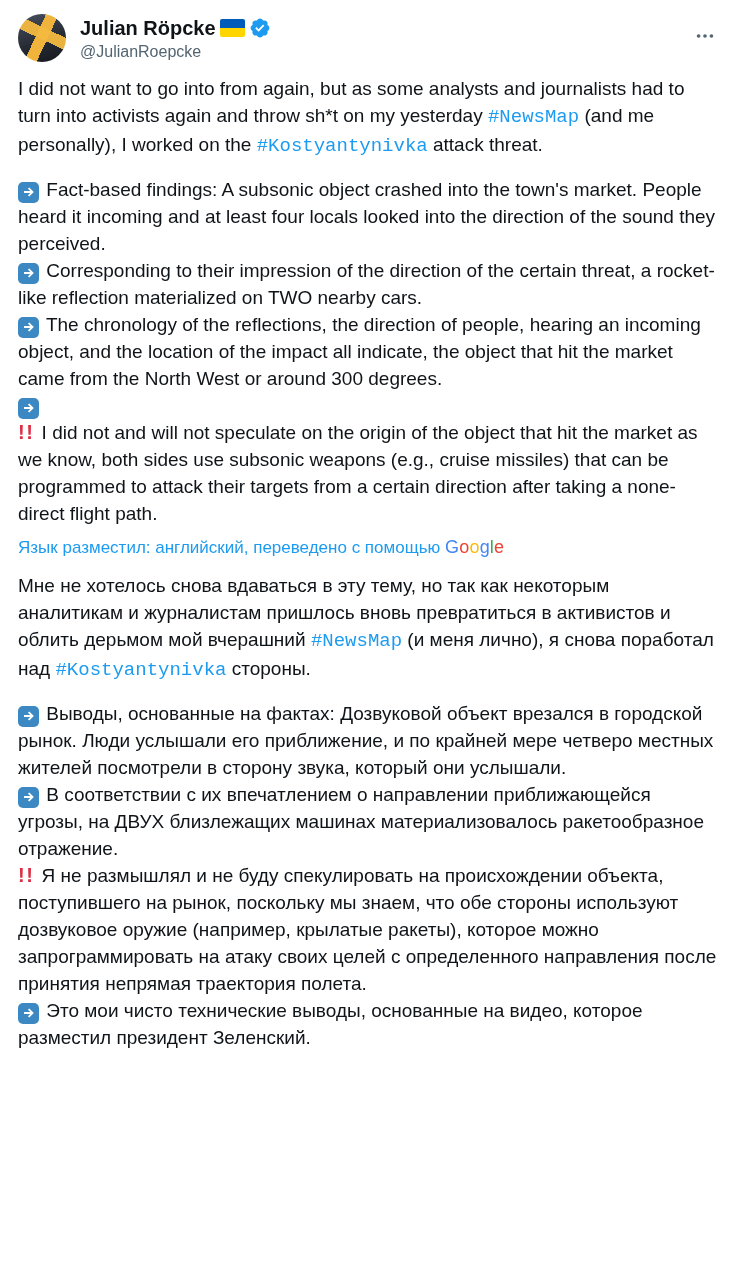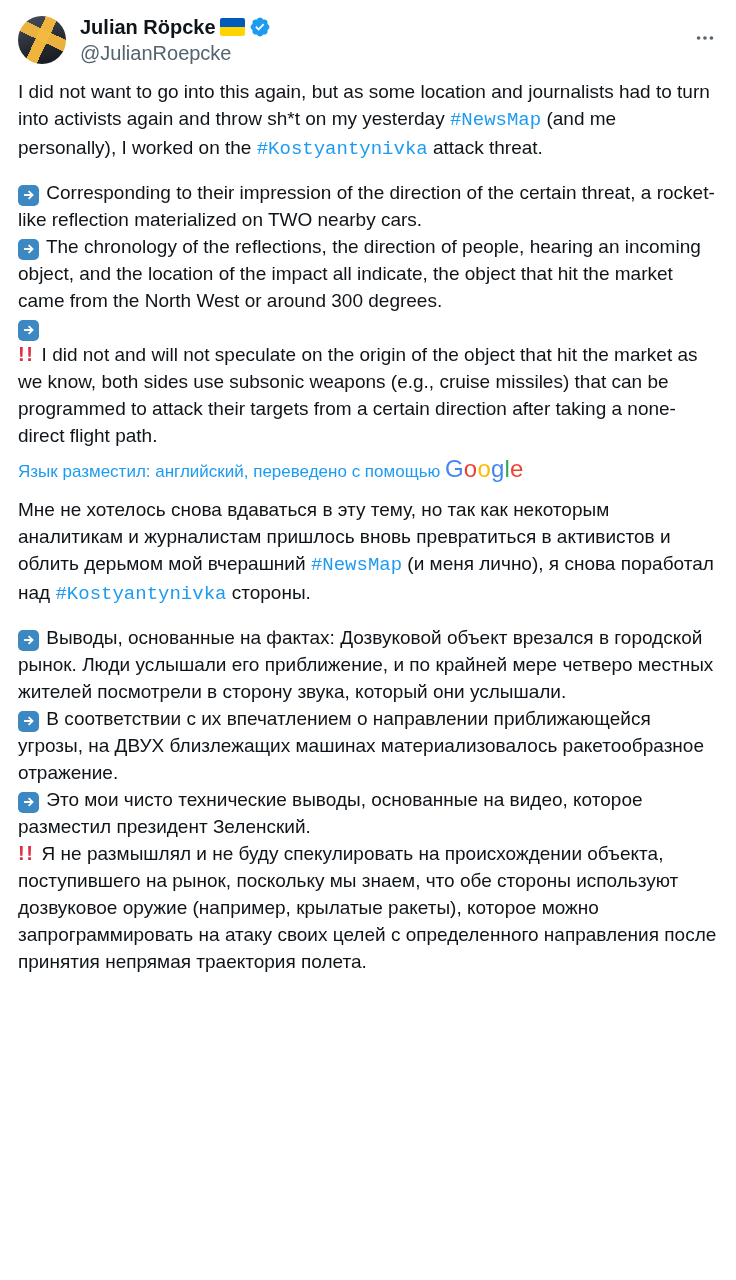--- a/index.html
+++ b/index.html
@@ -25,41 +25,41 @@
   }
   .id-block{margin-left:14px;padding-top:1px;}
   .name-row{display:flex;align-items:center;line-height:24px;}
   .name{font-size:20px;font-weight:700;color:var(--text);cursor:pointer;}
   .flag-ua{
     display:inline-block;width:25px;height:18px;margin-left:4px;border-radius:2px;
     background:linear-gradient(var(--flag-blue) 0 50%, var(--flag-yellow) 50% 100%);
   }
   .verified{display:inline-flex;margin-left:4px;}
   .verified svg{width:22px;height:22px;fill:var(--accent);}
-  .handle{font-size:20px;color:var(--secondary);margin-top:3px;cursor:pointer;}
+  .handle{font-size:16px;color:var(--secondary);margin-top:3px;cursor:pointer;}
   .more{margin-left:auto;padding:6px 2px;cursor:pointer;}
   .more svg{width:22px;height:22px;fill:var(--secondary);}
   .body{font-size:19px;line-height:27px;margin-top:13px;}
   .body p{margin:0;}
   .body p.blank{height:16px;}
   .hashtag{color:var(--accent);cursor:pointer;font-family:Liberation Mono, monospace;}
   .emoji-arrow{
     display:inline-flex;align-items:center;justify-content:center;
     width:21px;height:21px;border-radius:5px;background:var(--arrow-bg);
     vertical-align:-3px;margin-right:2px;
   }
   .emoji-bang{
     color:var(--bang-red);font-weight:800;font-size:20px;
     letter-spacing:1.5px;margin-right:2px;
   }
   .translate-note{
     font-size:17px;line-height:22px;color:var(--accent);
     margin:9px 0 7px 0;cursor:pointer;
   }
-  .google-logo{font-size:24px;font-weight:500;letter-spacing:.2px;}
+  .google-logo{font-size:18px;font-weight:500;letter-spacing:.2px;}
 </style>
 </head>
 <body>
 
 <div class="tweet">
   <div class="header">
     <div class="avatar"></div>
     <div class="id-block">
       <div class="name-row">
         <span class="name">Julian Röpcke</span>
@@ -75,22 +75,27 @@
     <div class="more">
       <svg viewBox="0 0 24 24">
           <circle cx="5" cy="12" r="2"></circle>
           <circle cx="12" cy="12" r="2"></circle>
           <circle cx="19" cy="12" r="2"></circle>
         </svg>
     </div>
   </div>
 
   <div class="body">
-      <p><span>I did not want to go into this again, but as some location and journalists had to turn into activists again and throw sh*t on my yesterday </span><span class="hashtag">#NewsMap</span><span> (and me personally), I worked on the </span><span class="hashtag">#Kostyantynivka</span><span> attack threat.</span></p>
+      <p><span>I did not want to go into from again, but as some analysts and journalists had to turn into activists again and throw sh*t on my yesterday </span><span class="hashtag">#NewsMap</span><span> (and me personally), I worked on the </span><span class="hashtag">#Kostyantynivka</span><span> attack threat.</span></p>
       <p class="blank"></p>
+      <p><span class="emoji-arrow">
+          <svg viewBox="0 0 24 24" width="14" height="14">
+            <path fill="#fff" d="M3.5 13.6h10.8l-4.1 4.1 2.2 2.2 7.9-7.9-7.9-7.9-2.2 2.2 4.1 4.1H3.5z"></path>
+          </svg>
+        </span><span> Fact-based findings: A subsonic object crashed into the town's market. People heard it incoming and at least four locals looked into the direction of the sound they perceived.</span></p>
       <p><span class="emoji-arrow">
           <svg viewBox="0 0 24 24" width="14" height="14">
             <path fill="#fff" d="M3.5 13.6h10.8l-4.1 4.1 2.2 2.2 7.9-7.9-7.9-7.9-2.2 2.2 4.1 4.1H3.5z"></path>
           </svg>
         </span><span> Corresponding to their impression of the direction of the certain threat, a rocket-like reflection materialized on TWO nearby cars.</span></p>
       <p><span class="emoji-arrow">
           <svg viewBox="0 0 24 24" width="14" height="14">
             <path fill="#fff" d="M3.5 13.6h10.8l-4.1 4.1 2.2 2.2 7.9-7.9-7.9-7.9-2.2 2.2 4.1 4.1H3.5z"></path>
           </svg>
         </span><span> The chronology of the reflections, the direction of people, hearing an incoming object, and the location of the impact all indicate, the object that hit the market came from the North West or around 300 degrees.</span></p>
@@ -112,20 +117,20 @@
       <p><span class="emoji-arrow">
           <svg viewBox="0 0 24 24" width="14" height="14">
             <path fill="#fff" d="M3.5 13.6h10.8l-4.1 4.1 2.2 2.2 7.9-7.9-7.9-7.9-2.2 2.2 4.1 4.1H3.5z"></path>
           </svg>
         </span><span> Выводы, основанные на фактах: Дозвуковой объект врезался в городской рынок. Люди услышали его приближение, и по крайней мере четверо местных жителей посмотрели в сторону звука, который они услышали.</span></p>
       <p><span class="emoji-arrow">
           <svg viewBox="0 0 24 24" width="14" height="14">
             <path fill="#fff" d="M3.5 13.6h10.8l-4.1 4.1 2.2 2.2 7.9-7.9-7.9-7.9-2.2 2.2 4.1 4.1H3.5z"></path>
           </svg>
         </span><span> В соответствии с их впечатлением о направлении приближающейся угрозы, на ДВУХ близлежащих машинах материализовалось ракетообразное отражение.</span></p>
+      <p><span class="emoji-bang">!!</span><span> Я не размышлял и не буду спекулировать на происхождении объекта, поступившего на рынок, поскольку мы знаем, что обе стороны используют дозвуковое оружие (например, крылатые ракеты), которое можно запрограммировать на атаку своих целей с определенного направления после принятия непрямая траектория полета.</span></p>
       <p><span class="emoji-arrow">
           <svg viewBox="0 0 24 24" width="14" height="14">
             <path fill="#fff" d="M3.5 13.6h10.8l-4.1 4.1 2.2 2.2 7.9-7.9-7.9-7.9-2.2 2.2 4.1 4.1H3.5z"></path>
           </svg>
         </span><span> Это мои чисто технические выводы, основанные на видео, которое разместил президент Зеленский.</span></p>
-      <p><span class="emoji-bang">!!</span><span> Я не размышлял и не буду спекулировать на происхождении объекта, поступившего на рынок, поскольку мы знаем, что обе стороны используют дозвуковое оружие (например, крылатые ракеты), которое можно запрограммировать на атаку своих целей с определенного направления после принятия непрямая траектория полета.</span></p>
     </div>
 </div>
 
 </body></html>

